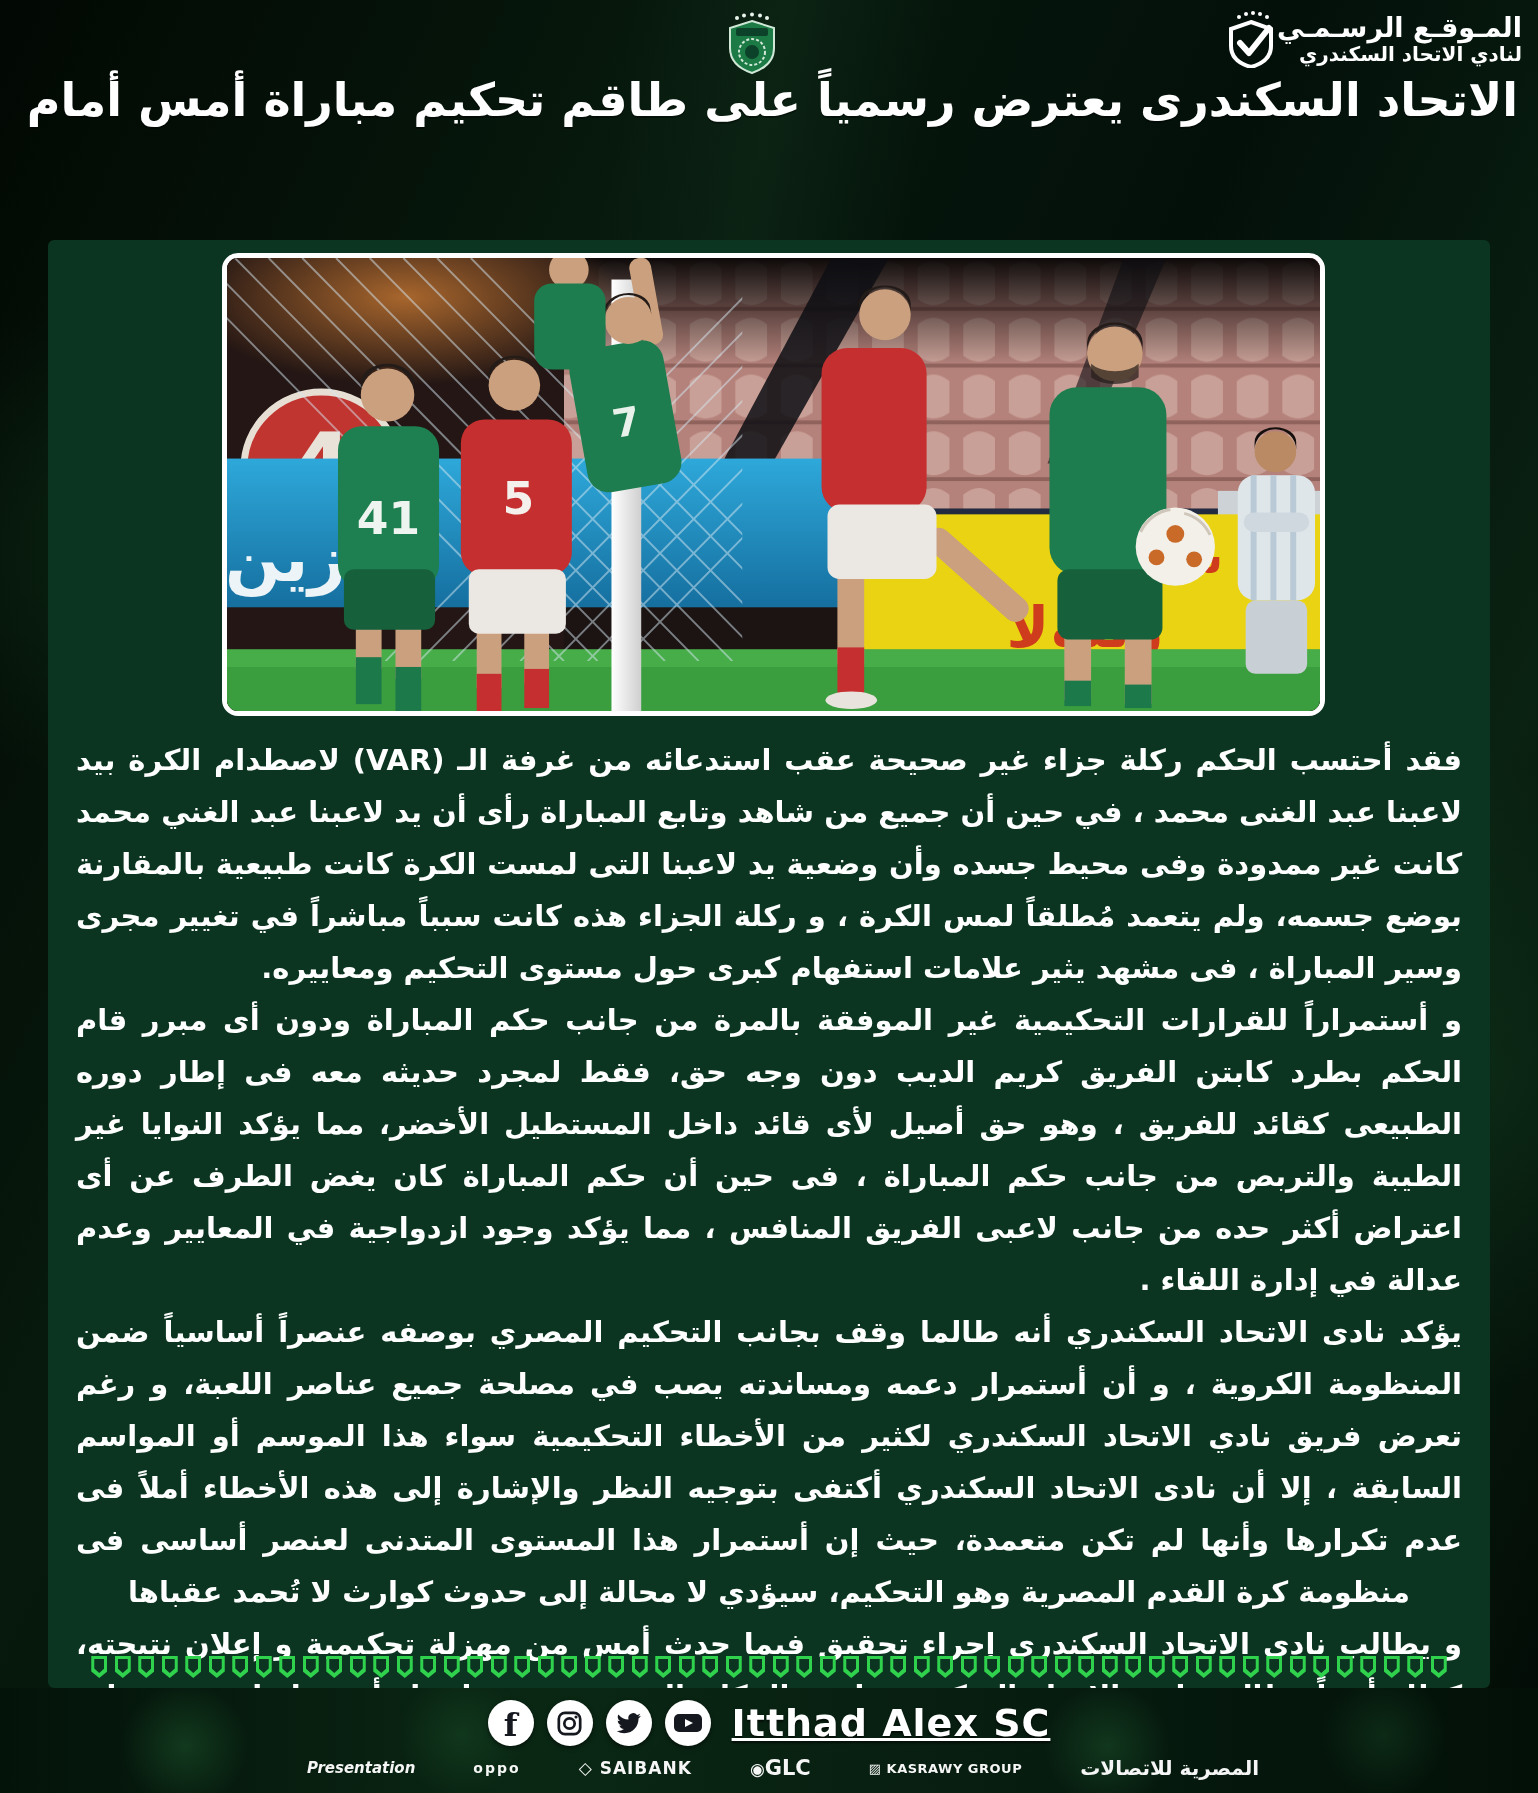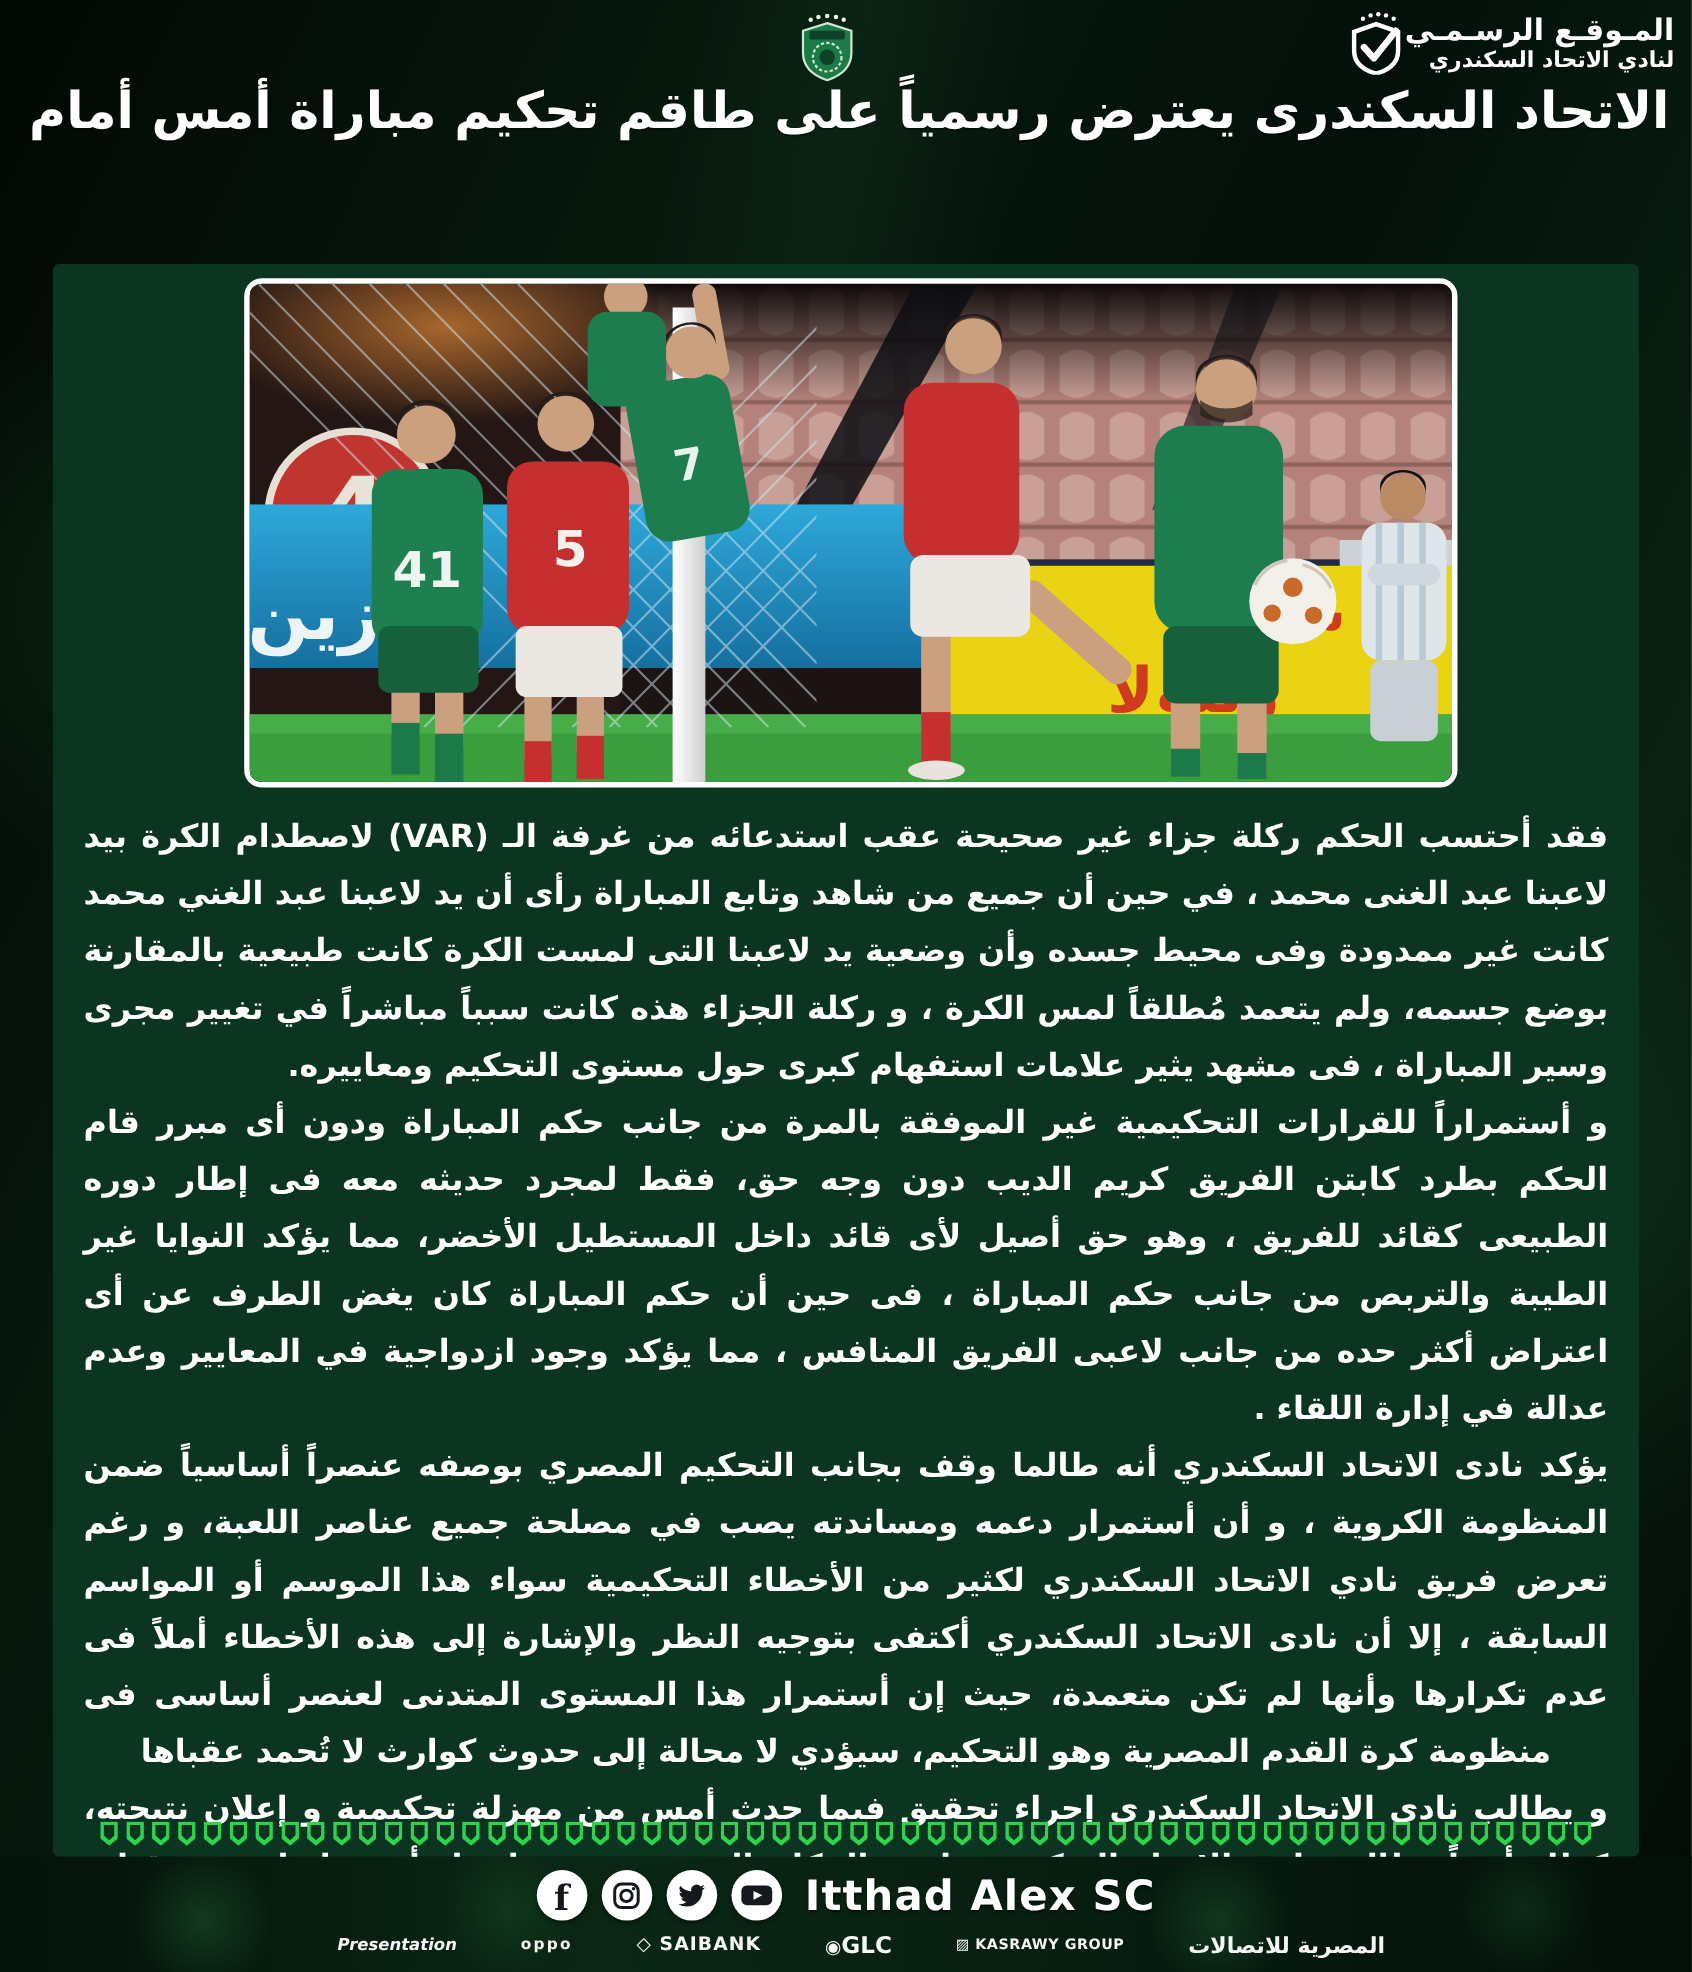--- a/index.html
+++ b/index.html
@@ -65,21 +65,21 @@
       linear-gradient(90deg,#04130a,#0a2714 35%, #071d10 65%, #031008); }
 
   .social-row { position:absolute; left:0; right:0; top:1700px; display:flex;
                 justify-content:center; align-items:center; gap:13px; direction:ltr; }
   .social { width:46px; height:46px; border-radius:50%; background:#fff; color:#15181f;
             display:flex; align-items:center; justify-content:center;
             box-shadow:0 2px 4px rgba(0,0,0,.5); }
   .social svg { display:block; }
   .social .fb { font-size:32px; font-weight:bold; font-family:"DejaVu Serif", serif; margin-top:4px; }
   .handle { font-size:38px; font-weight:bold; margin-left:8px; letter-spacing:1px;
-            text-shadow:0 2px 2px rgba(0,0,0,.6); }
+            text-shadow:0 2px 2px rgba(0,0,0,.6);text-decoration:underline; }
 
   .sponsors-row { position:absolute; left:0; right:0; top:1756px; display:flex;
                   justify-content:center; align-items:center; gap:30px; direction:ltr; }
   .sponsor { color:#fff; font-weight:bold; white-space:nowrap; opacity:.96;margin-left:28px; }
   .sp-0 { font-size:15px; font-style:italic; }
   .sp-1 { font-size:14px; letter-spacing:2px; font-weight:bold; }
   .sp-2 { font-size:17px; letter-spacing:1px; }
   .sp-2::before { content:"◇ "; }
   .sp-3 { font-size:21px; }
   .sp-3::before { content:"◉"; font-size:17px; }

